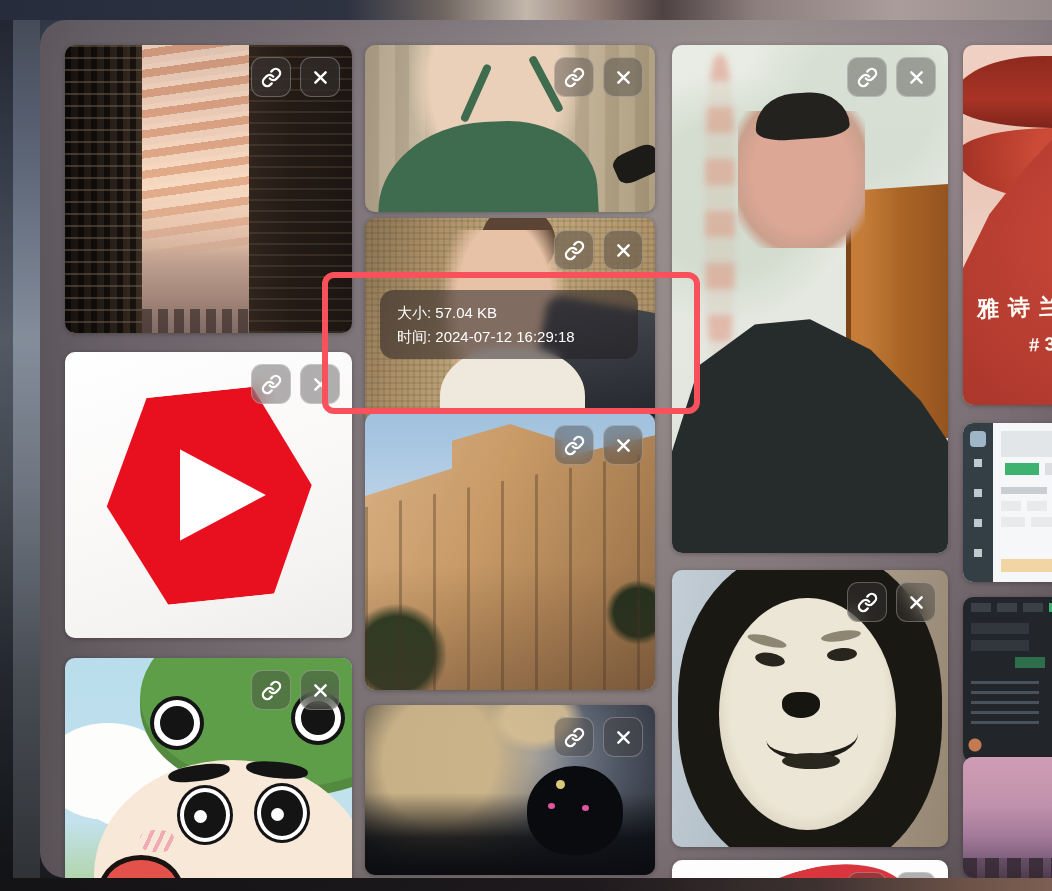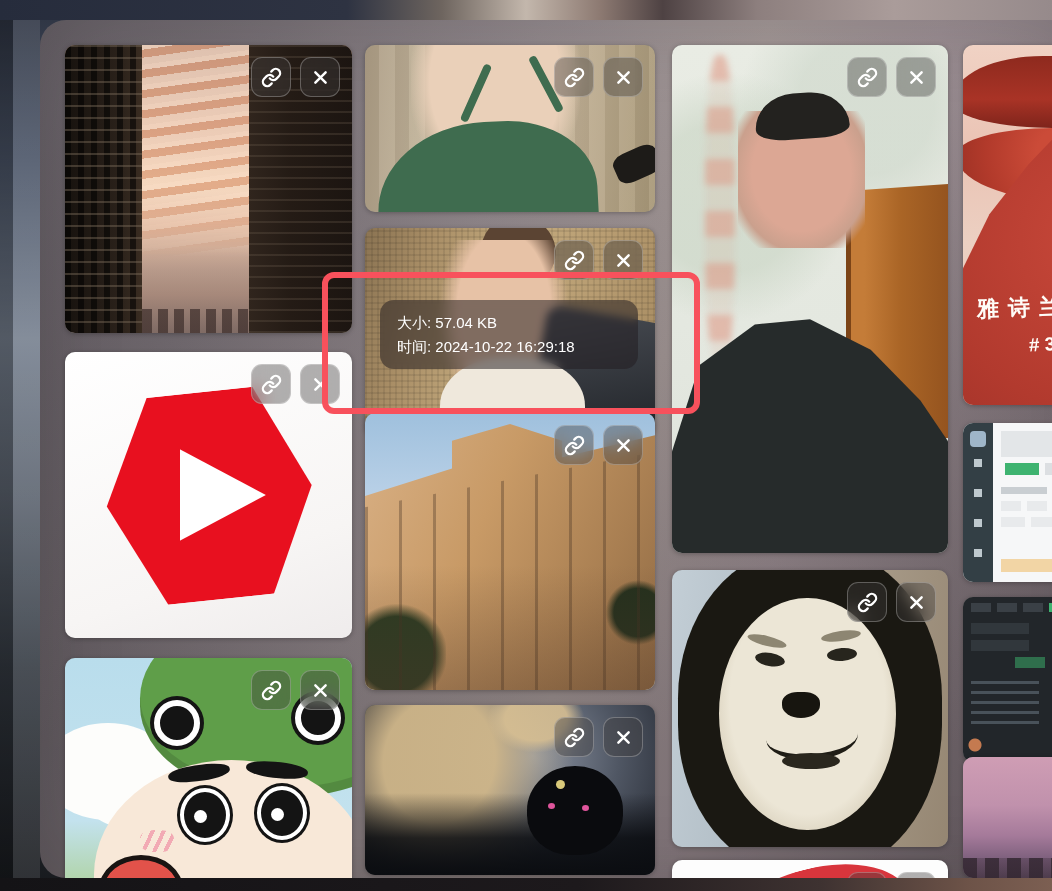--- a/index.html
+++ b/index.html
@@ -338,30 +338,30 @@
         <button class="icon-btn">
           <span>
             <svg viewBox="0 0 24 24" width="19" height="19" fill="none" stroke="#fff" stroke-width="3.1" stroke-linecap="round">
               <path d="M5.5 5.5l13 13M18.5 5.5l-13 13"></path>
             </svg>
           </span>
         </button>
       </div>
     </div>
 
-  <div class="card" style="left:325px;top:208px;width:290px;height:208px">
+  <div class="card" style="left:325px;top:198px;width:290px;height:208px">
     <div class="art art-chair">
       <div class="cw-hair"></div>
       <div class="cw-skin"></div>
       <div class="cw-chair"></div>
       <div class="cw-top"></div>
     </div>
     <div class="tooltip">
       <div>大小: 57.04 KB</div>
-      <div>时间: 2024-10-22 16:29:18</div>
+      <div>时间: 2024-07-12 16:29:18</div>
     </div>
   <div class="actions">
         <button class="icon-btn">
           <span>
             <svg viewBox="0 0 24 24" width="21" height="21" fill="none" stroke="#fff" stroke-width="2.6" stroke-linecap="round" stroke-linejoin="round">
               <path d="M10 13a5 5 0 0 0 7.54.54l2.9-2.9a5 5 0 0 0-7.07-7.07l-1.66 1.66"></path>
               <path d="M14 11a5 5 0 0 0-7.54-.54l-2.9 2.9a5 5 0 0 0 7.07 7.07l1.66-1.66"></path>
             </svg>
           </span>
         </button>

